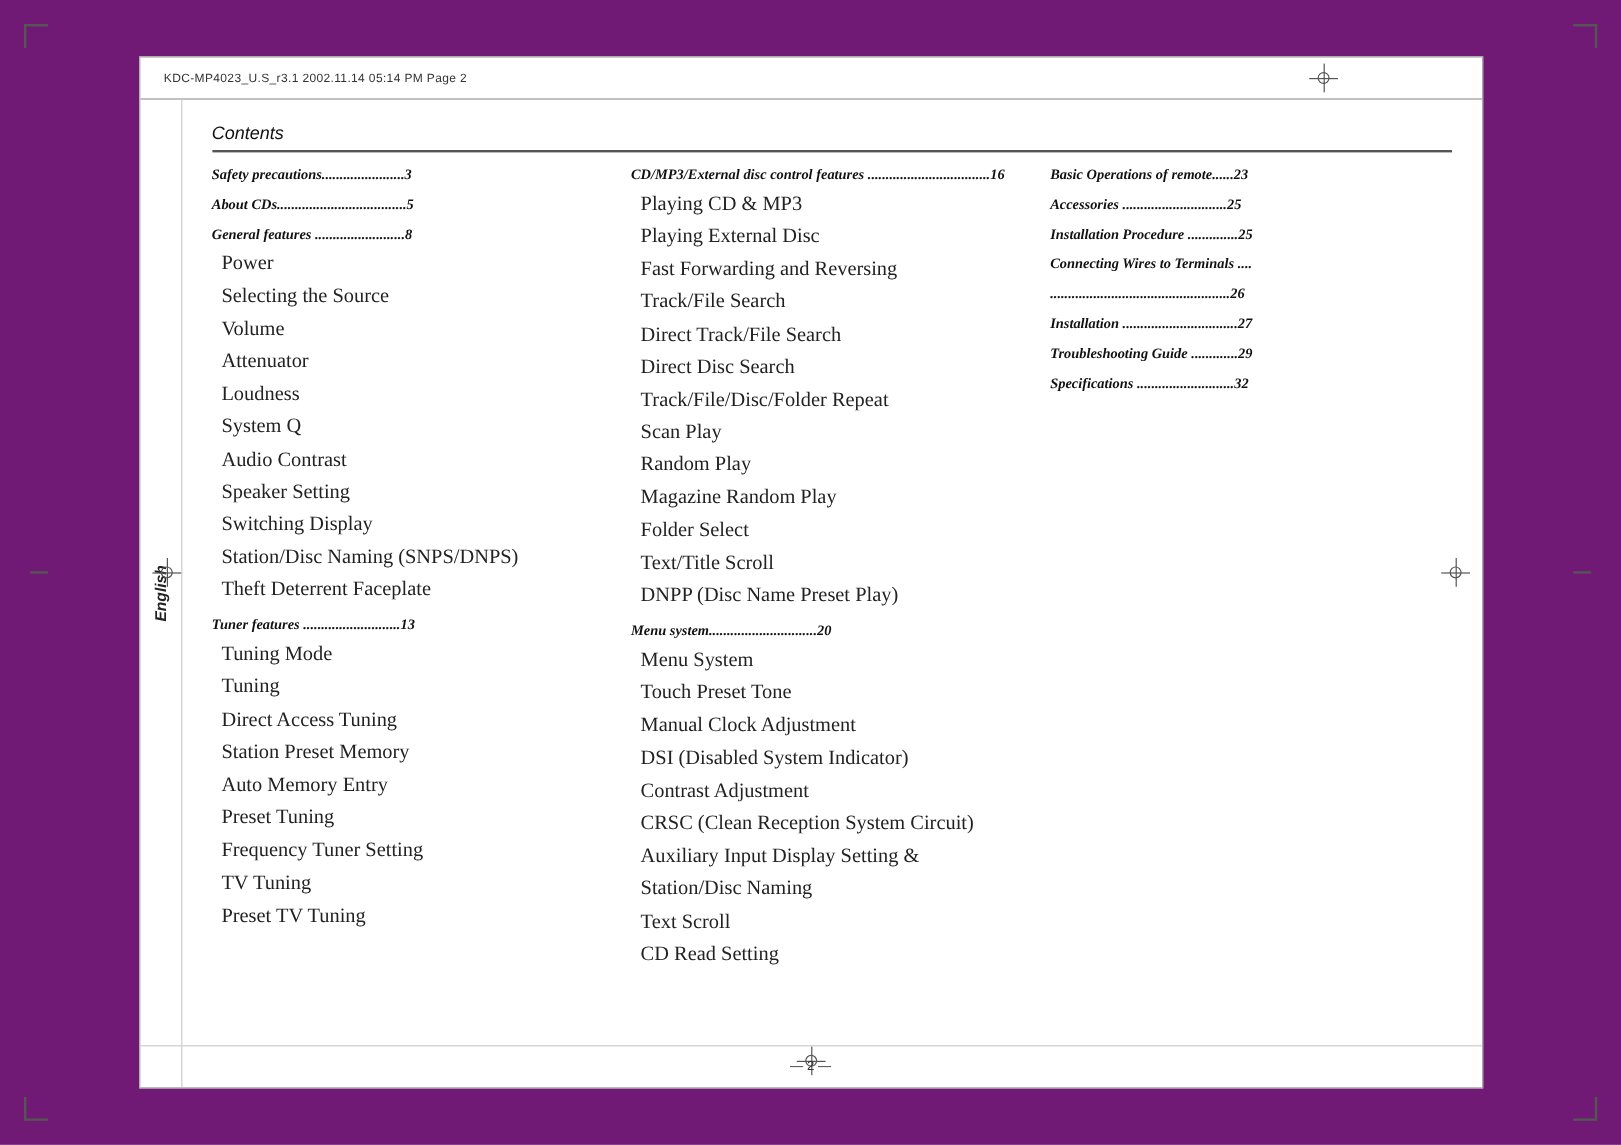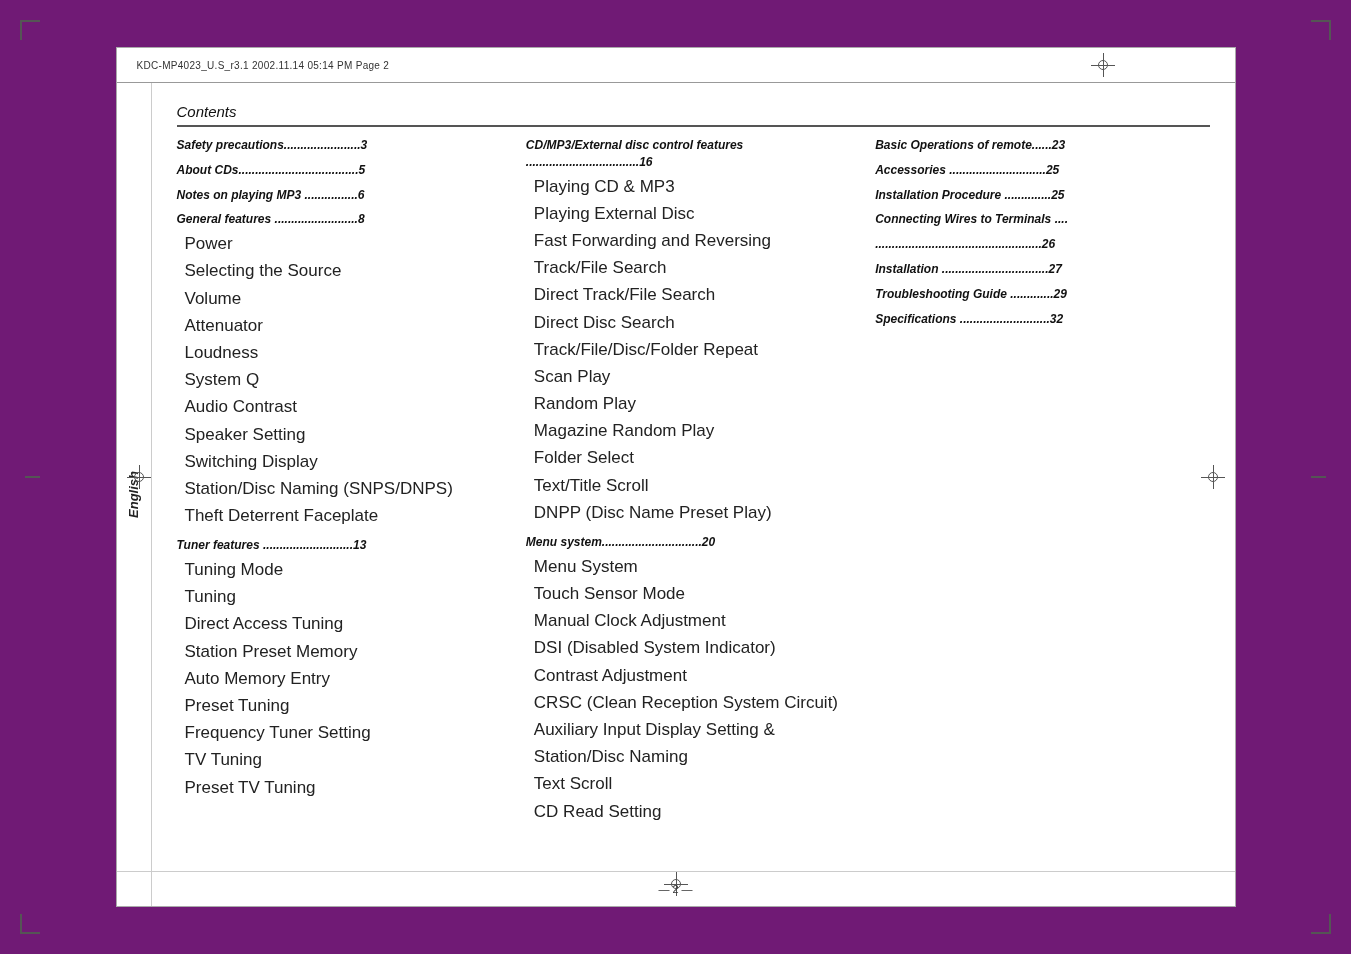--- a/index.html
+++ b/index.html
@@ -120,20 +120,21 @@
       margin-bottom: 10px;
       border-bottom: 2px solid #555;
       padding-bottom: 5px;
     }
 
     
     .columns {
       display: flex;
       gap: 0;
       height: calc(100% - 50px);
+      font-family: Liberation Serif, serif;
     }
     .col {
       flex: 1;
       padding-right: 15px;
     }
     .col:last-child { padding-right: 0; }
 
     
     .section-header {
       font-style: italic;
@@ -228,23 +229,20 @@
       <div class="contents-title">Contents</div>
 
       <div class="columns">
 
         <div class="col">
           <div class="section-header first">
             <span>Safety precautions.......................3</span>
           </div>
           <div class="section-header">
             <span>About CDs....................................5</span>
-          </div>
-          <div class="section-header">
-            <span>Notes on playing MP3 ................6</span>
           </div>
           <div class="section-header">
             <span>General features .........................8</span>
           </div>
           <div class="toc-item">Power</div>
           <div class="toc-item">Selecting the Source</div>
           <div class="toc-item">Volume</div>
           <div class="toc-item">Attenuator</div>
           <div class="toc-item">Loudness</div>
           <div class="toc-item">System Q</div>
@@ -281,21 +279,21 @@
           <div class="toc-item">Scan Play</div>
           <div class="toc-item">Random Play</div>
           <div class="toc-item">Magazine Random Play</div>
           <div class="toc-item">Folder Select</div>
           <div class="toc-item">Text/Title Scroll</div>
           <div class="toc-item">DNPP (Disc Name Preset Play)</div>
           <div class="section-header">
             <span>Menu system..............................20</span>
           </div>
           <div class="toc-item">Menu System</div>
-          <div class="toc-item">Touch Sensor Mode</div>
+          <div class="toc-item">Touch Preset Tone</div>
           <div class="toc-item">Manual Clock Adjustment</div>
           <div class="toc-item">DSI (Disabled System Indicator)</div>
           <div class="toc-item">Contrast Adjustment</div>
           <div class="toc-item">CRSC (Clean Reception System Circuit)</div>
           <div class="toc-item">Auxiliary Input Display Setting &amp;</div>
           <div class="toc-item">    Station/Disc Naming</div>
           <div class="toc-item">Text Scroll</div>
           <div class="toc-item">CD Read Setting</div>
         </div>
 

